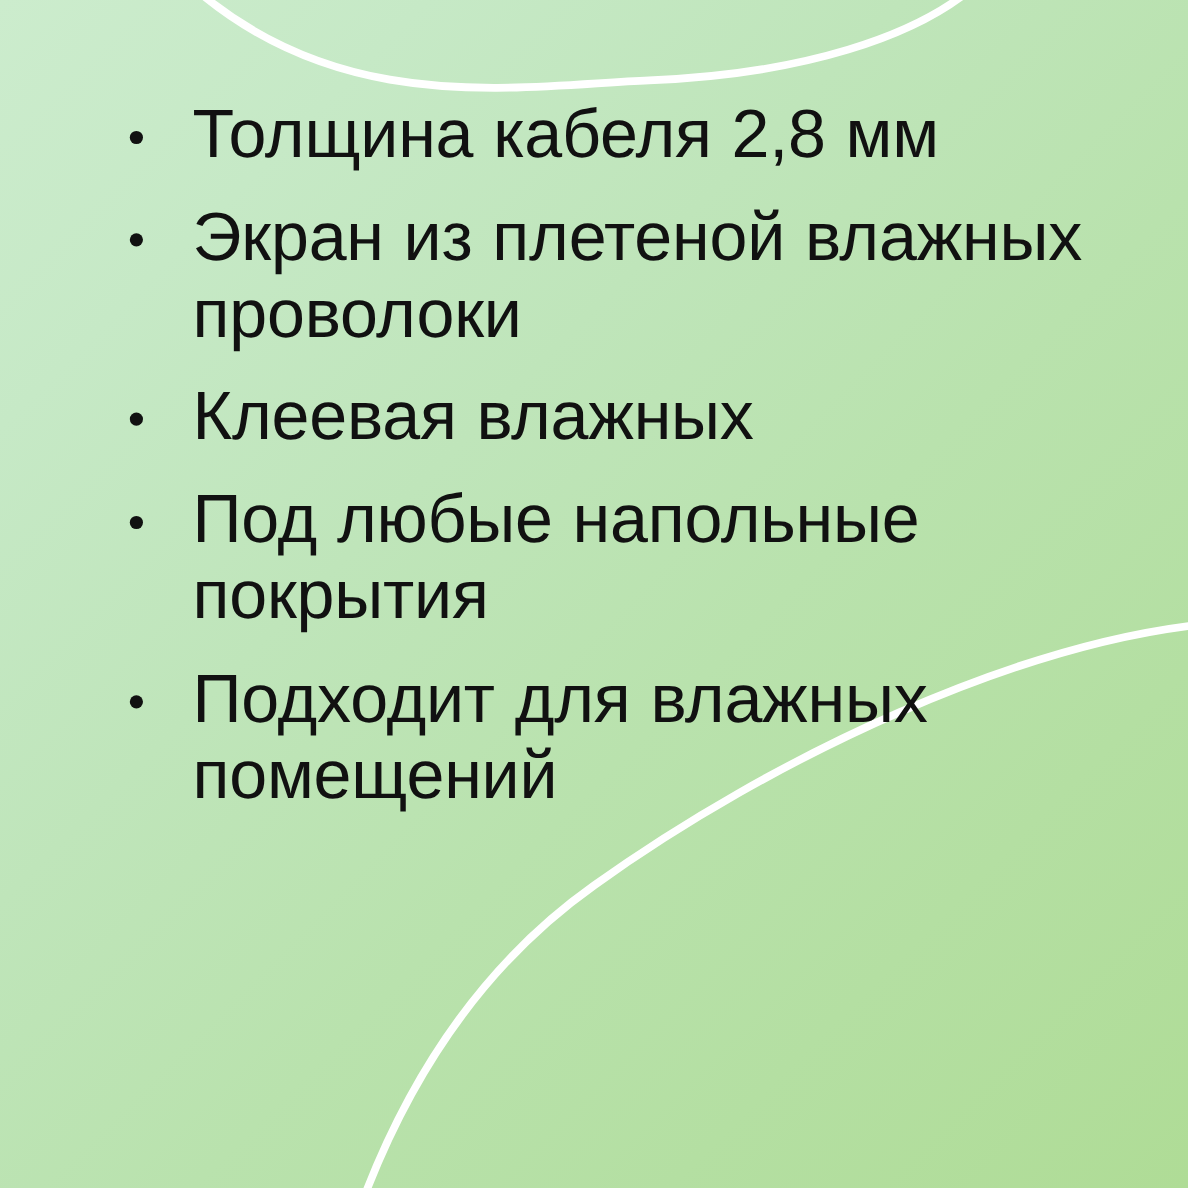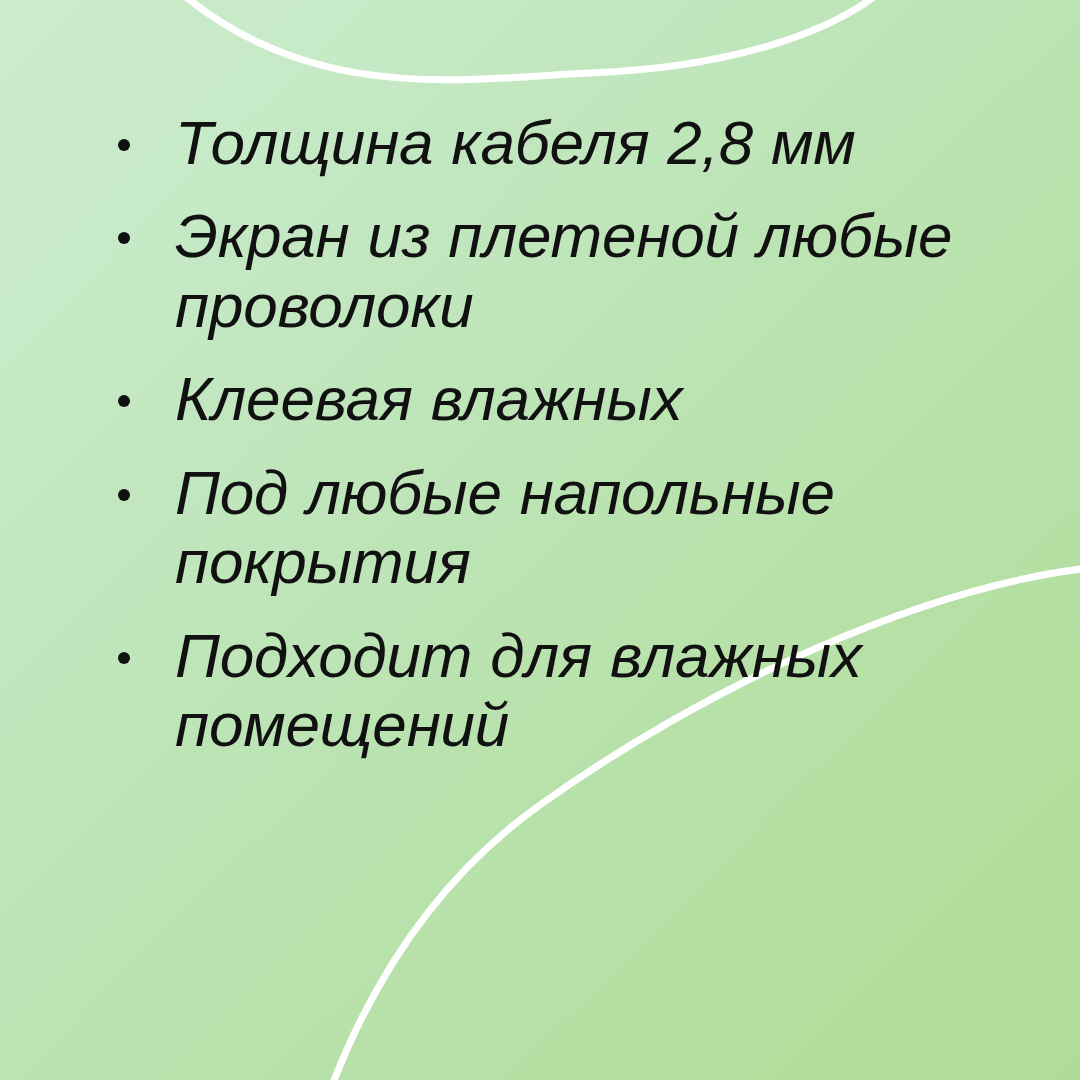--- a/index.html
+++ b/index.html
@@ -37,26 +37,25 @@
     fill: none;
     stroke: #FFFFFF;
     stroke-width: 7;
     stroke-linecap: round;
   }
 
   
   #bullet-list {
     position: absolute;
     left: 104px;
-    top: 108px;
+    top: 88px;
     width: 880px;
     list-style: none;
     margin: 0;
     padding: 0;
-    font-style: italic;
   }
 
   .bullet-item {
     position: relative;
     padding-left: 71px;
     margin-bottom: 24px;
     color: #111111;
     font-size: 62px;
     line-height: 1.12;
     letter-spacing: -0.2px;
@@ -92,21 +91,21 @@
 
   <ul id="bullet-list">
 
     <li class="bullet-item">
       <span class="bullet-dot"></span>
       <span class="bullet-text">Толщина кабеля 2,8 мм</span>
     </li>
 
     <li class="bullet-item">
       <span class="bullet-dot"></span>
-      <span class="bullet-text">Экран из плетеной любые
+      <span class="bullet-text">Экран из плетеной влажных
 проволоки</span>
     </li>
 
 
     <li class="bullet-item">
       <span class="bullet-dot"></span>
       <span class="bullet-text">Клеевая влажных</span>
     </li>
 
     <li class="bullet-item">

